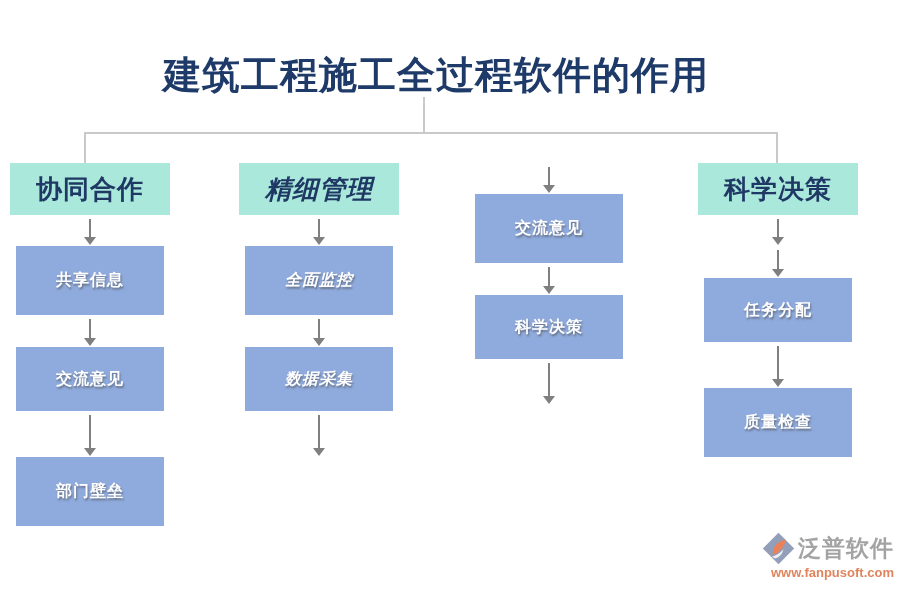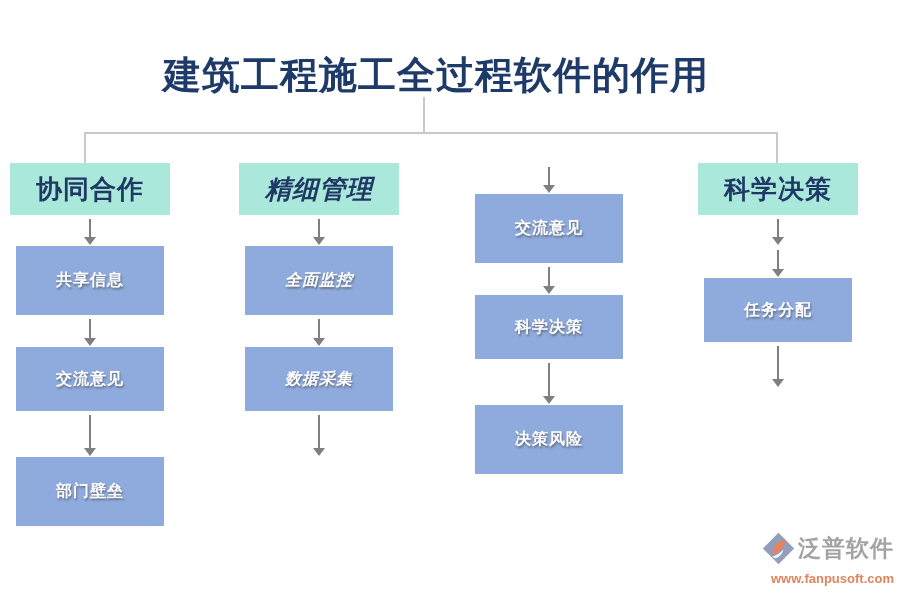--- a/index.html
+++ b/index.html
@@ -51,21 +51,21 @@
 
   .watermark{
     position:absolute;left:748px;top:532px;width:146px;
     display:flex;flex-direction:column;align-items:flex-end;opacity:0.92;
     font-family:"Liberation Sans","DejaVu Sans",sans-serif;
   }
   .wm-row{display:flex;align-items:center;gap:3px;}
   .wm-logo{width:33px;height:33px;flex:0 0 auto;}
   .wm-brand{font-size:23px;font-weight:700;color:#9C9C9C;letter-spacing:1px;white-space:nowrap;
             font-family:"Liberation Serif","DejaVu Serif",serif;}
-  .wm-url{font-size:13px;font-weight:700;color:#DE7A50;margin-top:6px;white-space:nowrap;}
+  .wm-url{font-size:13px;font-weight:700;color:#DE7A50;margin-top:0px;white-space:nowrap;}
 </style>
 </head>
 <body>
 
 <div class="canvas">
 
   <h1 class="title">建筑工程施工全过程软件的作用</h1>
 
   <div class="conn conn-v-title"></div>
   <div class="conn conn-h"></div>
@@ -135,23 +135,20 @@
       <i class="arrow-stem"></i>
       <i class="arrow-head"></i>
     </div>
     <div class="item-box h2">
       <span>科学决策</span>
     </div>
     <div class="gap gap-l">
       <i class="arrow-stem"></i>
       <i class="arrow-head"></i>
     </div>
-    <div class="item-box">
-      <span>决策风险</span>
-    </div>
   </div>
 
   <div class="column col-4">
     <div class="header-box">
       <span>科学决策</span>
     </div>
     <div class="gap gap-s">
       <i class="arrow-stem"></i>
       <i class="arrow-head"></i>
     </div>
@@ -159,20 +156,23 @@
       <i class="arrow-stem"></i>
       <i class="arrow-head"></i>
     </div>
     <div class="item-box h2">
       <span>任务分配</span>
     </div>
     <div class="gap gap-l">
       <i class="arrow-stem"></i>
       <i class="arrow-head"></i>
     </div>
+    <div class="item-box">
+      <span>质量检查</span>
+    </div>
   </div>
 
   <div class="watermark">
     <div class="wm-row">
       <svg class="wm-logo" viewBox="0 0 40 40" aria-hidden="true">
         <polygon points="20,1 39,20 20,39 1,20" fill="#8A96B2"></polygon>
         <path d="M13 28 Q12 13 29 9 Q26 23 13 28 Z" fill="#E8784E"></path>
         <path d="M12 30 Q20 28 26 21 Q24 30 16 32 Z" fill="#ffffff" opacity="0.85"></path>
       </svg>
       <span class="wm-brand">泛普软件</span>

